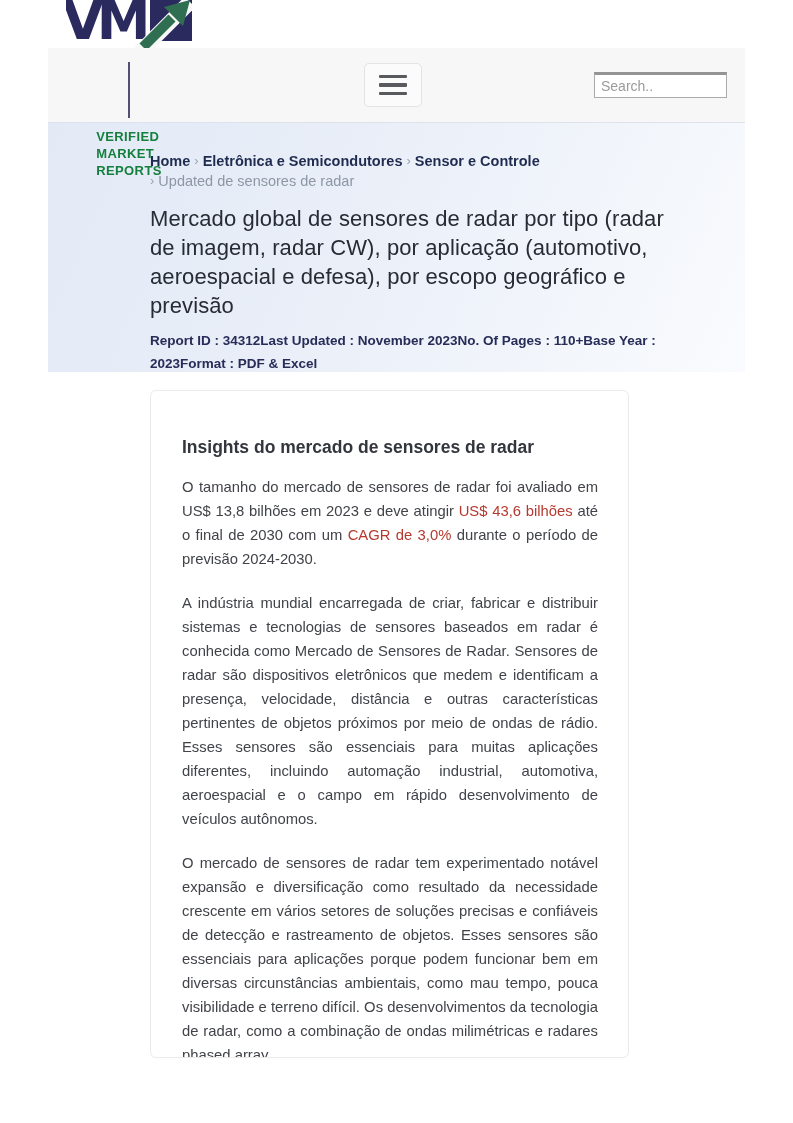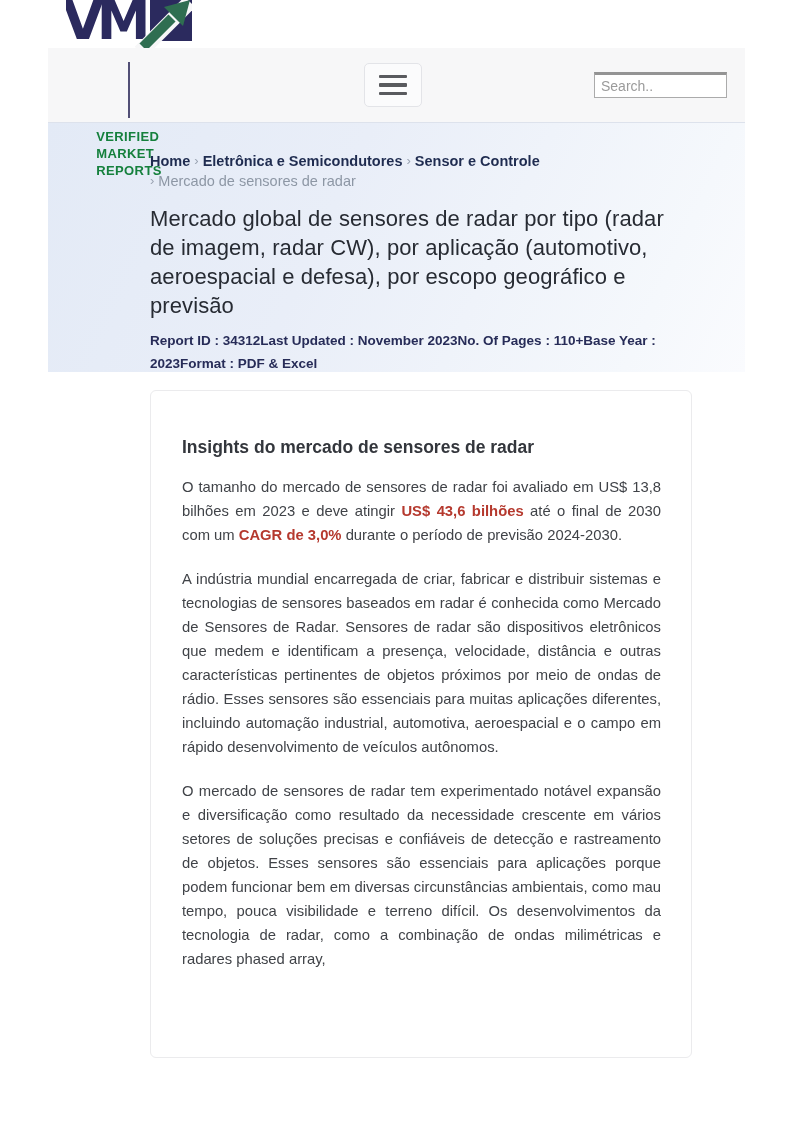--- a/index.html
+++ b/index.html
@@ -52,30 +52,30 @@
     letter-spacing:.1px;
   }
   .report-meta {
     margin-top:9px; width:520px;
     font-size:13.5px; font-weight:700; color:#272c58; line-height:23px;
   }
   .report-meta span { white-space:pre-wrap; }
 
   
   .content-card {
-    margin:18px 3px 0 102px; width:542px; height:668px;
+    margin:18px 3px 0 102px; width:479px; height:668px;
     background:#fff; border:1px solid #ebebed; border-radius:6px;
     padding:46px 30px 0 31px; overflow:hidden;
   }
   .article-heading { font-size:17.5px; font-weight:700; color:#33363c; margin-bottom:17px; }
   .body-para {
     font-size:14.8px; line-height:24px; color:#404348;
     text-align:justify; margin-bottom:20px;
   }
-  .body-para .hl { color:#b5392e; font-weight:700; }
+  .body-para .hl { color:#b5392e; font-weight:400; }
 </style>
 </head>
 <body>
 
 <div class="page">
 
   <header class="site-header">
     <div class="brand">
       <span>
         <svg width="126" height="56" viewBox="0 0 126 56" aria-hidden="true">
@@ -105,21 +105,21 @@
     <nav>
       <div class="breadcrumb-row">
         <a class="crumb-link">Home</a>
         <span class="crumb-sep">›</span>
         <a class="crumb-link">Eletrônica e Semicondutores</a>
         <span class="crumb-sep">›</span>
         <a class="crumb-link">Sensor e Controle</a>
       </div>
       <div class="breadcrumb-row">
         <span class="crumb-sep">›</span>
-        <span class="crumb-current">Mercado de sensores de radar</span>
+        <span class="crumb-current">Updated de sensores de radar</span>
       </div>
     </nav>
 
     <h1 class="page-title">Mercado global de sensores de radar por tipo (radar de imagem, radar CW), por aplicação (automotivo, aeroespacial e defesa), por escopo geográfico e previsão</h1>
 
     <div class="report-meta"><span>Report ID : 34312</span><span>Last Updated : November 2023</span><span>No. Of Pages : 110+</span><span>Base Year : 2023</span><span>Format : PDF &amp; Excel</span></div>
   </section>
 
   <main>
     <article class="content-card">

